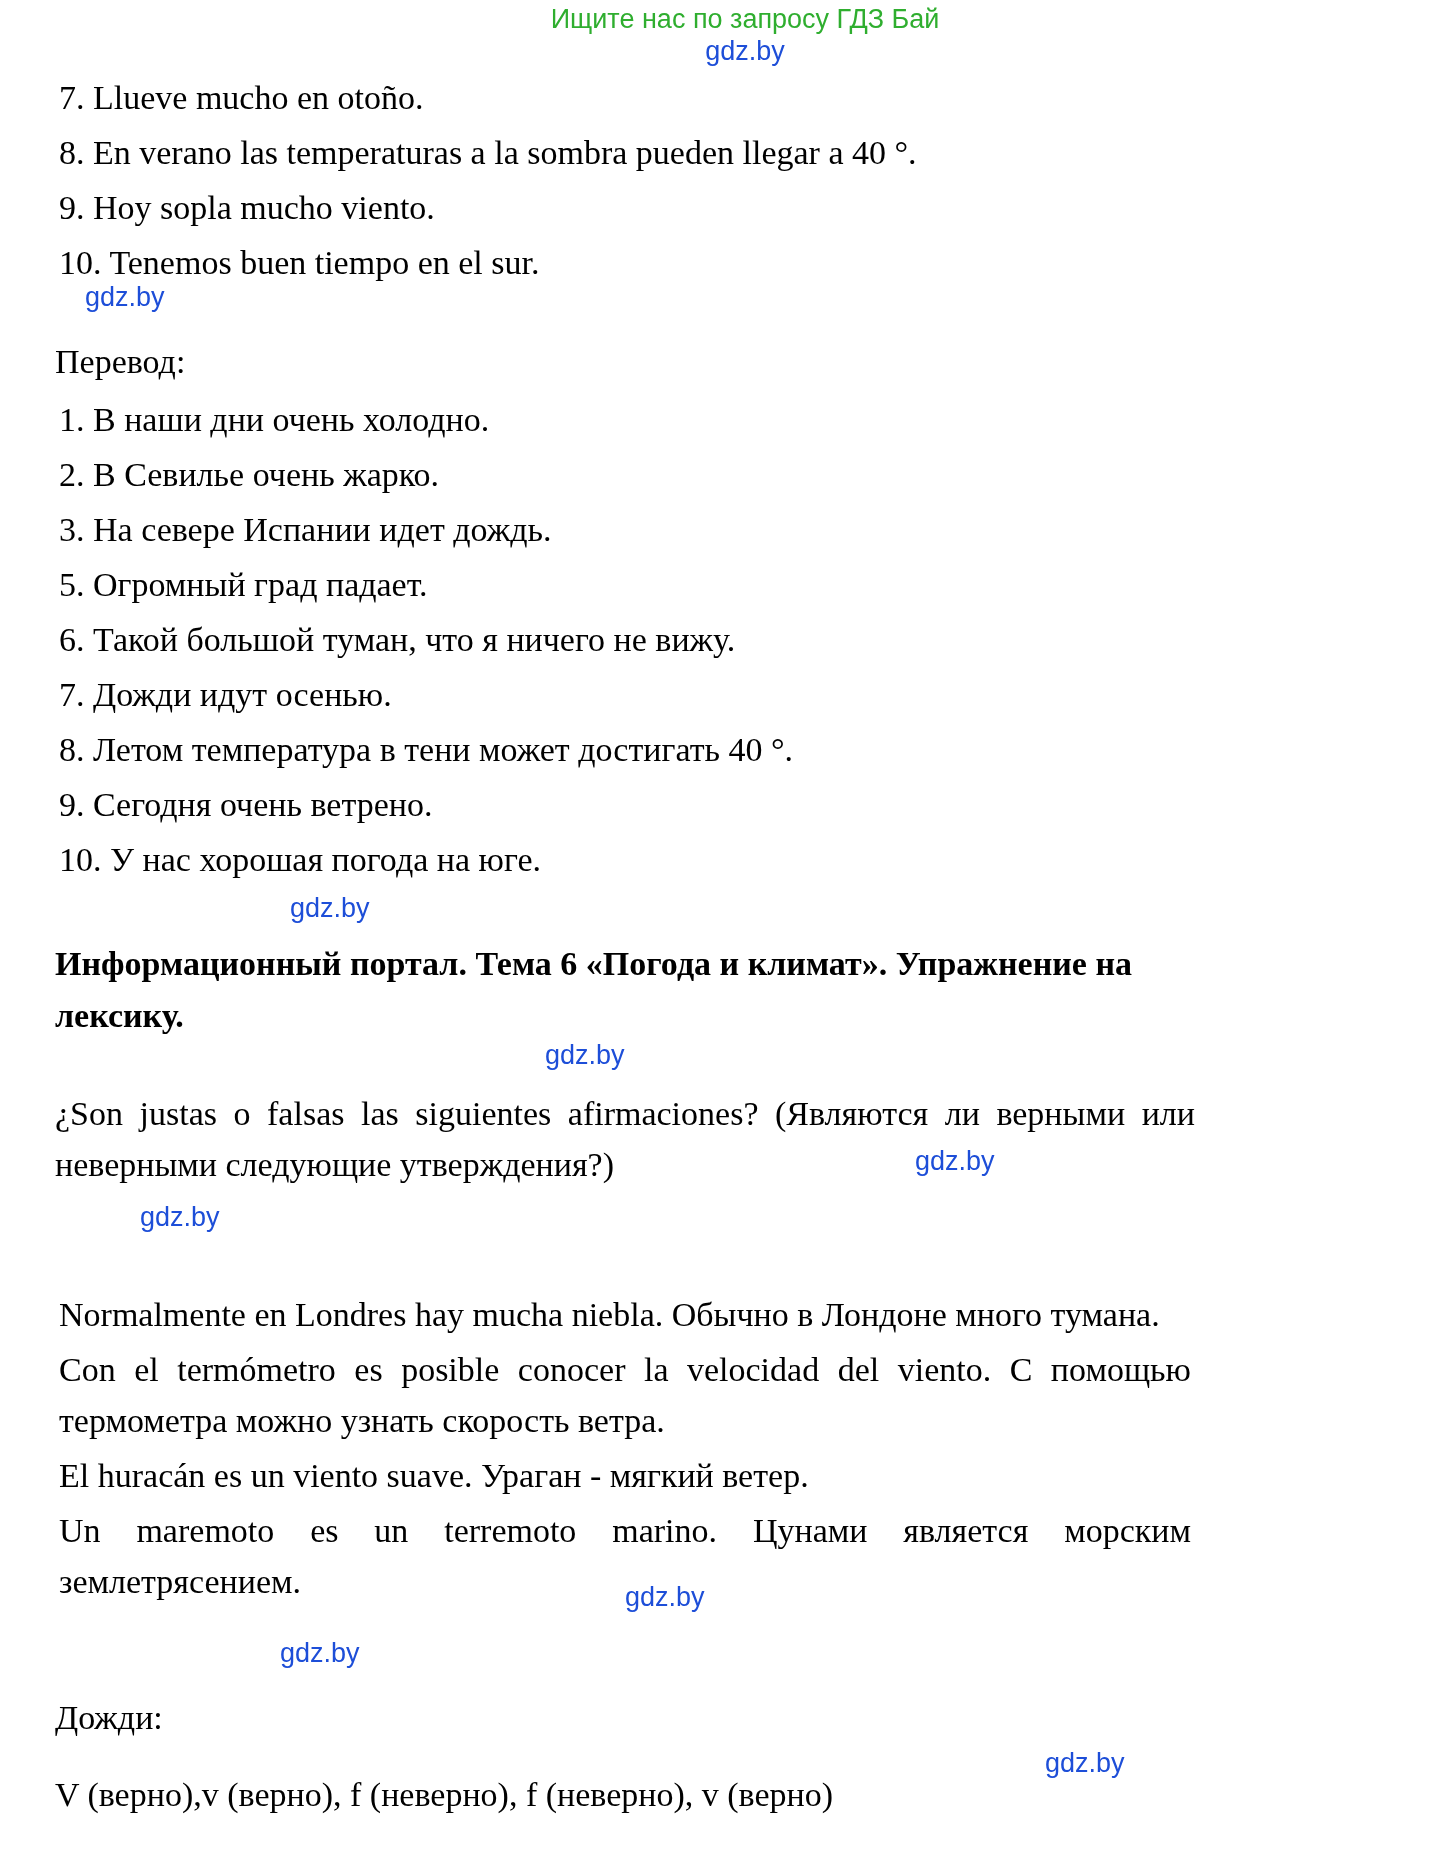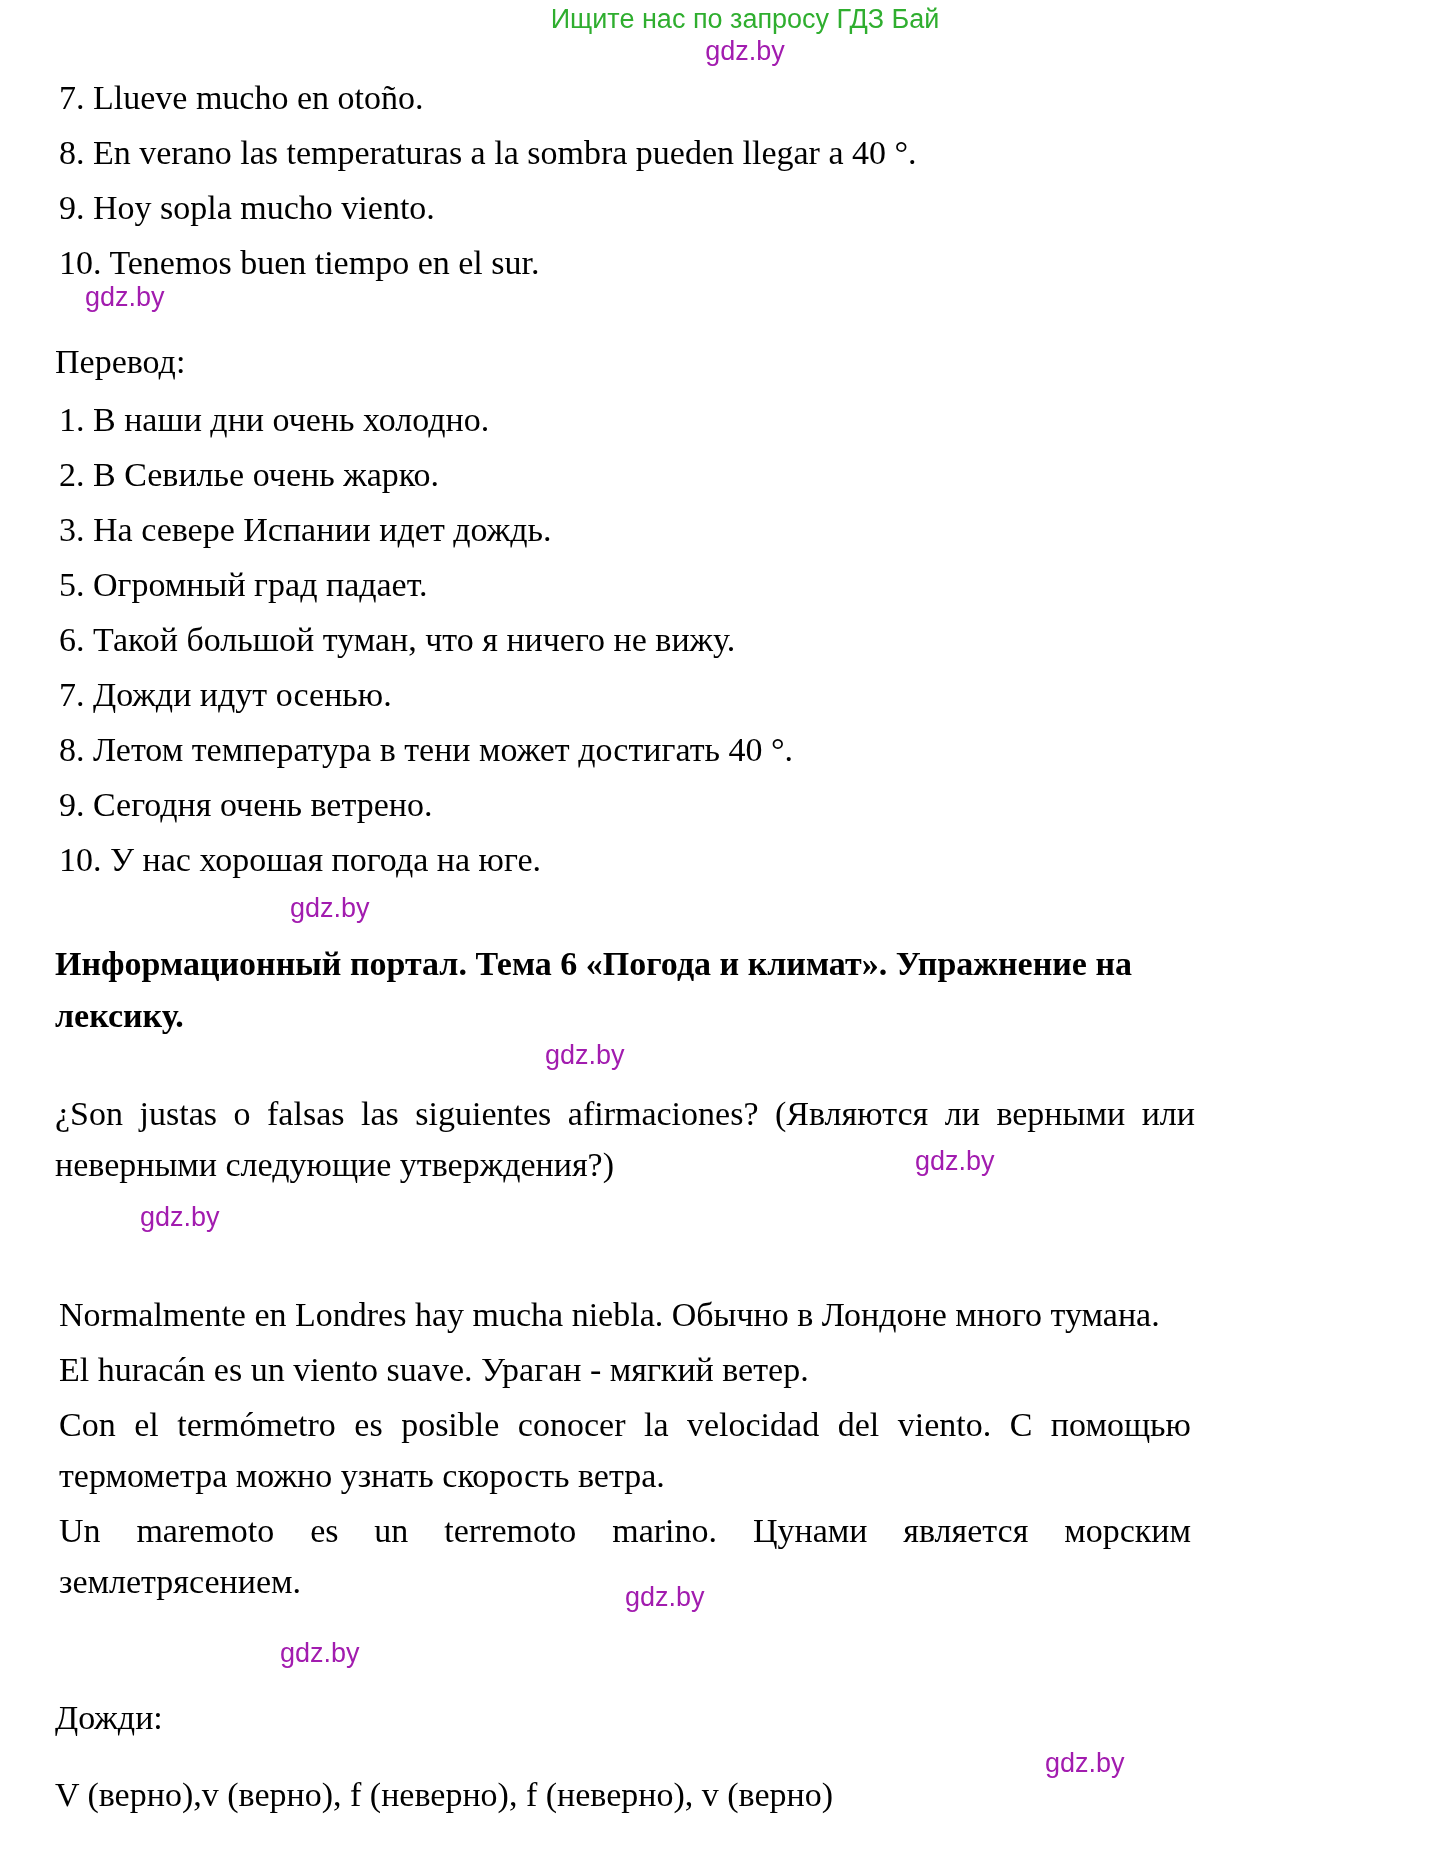--- a/index.html
+++ b/index.html
@@ -14,21 +14,21 @@
   }
   .promo{
     position:absolute;top:4px;left:0;width:100%;
     text-align:center;
     font-family:"Liberation Sans", sans-serif;
     font-size:27px;color:#2fae2f;
   }
   .wm{
     position:absolute;
     font-family:"Liberation Sans", sans-serif;
-    font-size:27px;color:#a21caf;
+    font-size:27px;color:#1d4ed8;
     white-space:nowrap;
   }
   .wm.centered{left:50%;transform:translateX(-50%);}
   .block{
     position:absolute;left:55px;width:1140px;
     font-size:34px;line-height:51px;
   }
   .block p{margin:4px;padding:0;}
   .list-item{white-space:nowrap;}
   .bold{font-weight:bold;line-height:52px;}
@@ -79,22 +79,22 @@
   <div class="wm" style="left:545px;top:1040px;">gdz.by</div>
 
   <div class="block justify" style="top:1088px;">¿Son justas o falsas las siguientes afirmaciones? (Являются ли верными или неверными следующие утверждения?)</div>
 
   <div class="wm" style="left:915px;top:1146px;">gdz.by</div>
 
   <div class="wm" style="left:140px;top:1202px;">gdz.by</div>
 
   <div class="block justify" style="top:1285px;">
     <p>Normalmente en Londres hay mucha niebla. Обычно в Лондоне много тумана.</p>
+    <p>Con el termómetro es posible conocer la velocidad del viento. С помощью термометра можно узнать скорость ветра.</p>
     <p>El huracán es un viento suave. Ураган - мягкий ветер.</p>
-    <p>Con el termómetro es posible conocer la velocidad del viento. С помощью термометра можно узнать скорость ветра.</p>
     <p>Un maremoto es un terremoto marino. Цунами является морским землетрясением.</p>
   </div>
 
   <div class="wm" style="left:625px;top:1582px;">gdz.by</div>
 
   <div class="wm" style="left:280px;top:1638px;">gdz.by</div>
 
   <div class="block" style="top:1692px;">Дожди:</div>
 
   <div class="block" style="top:1745px;margin-top:24px;">V (верно),v (верно), f (неверно), f (неверно), v (верно)</div>

